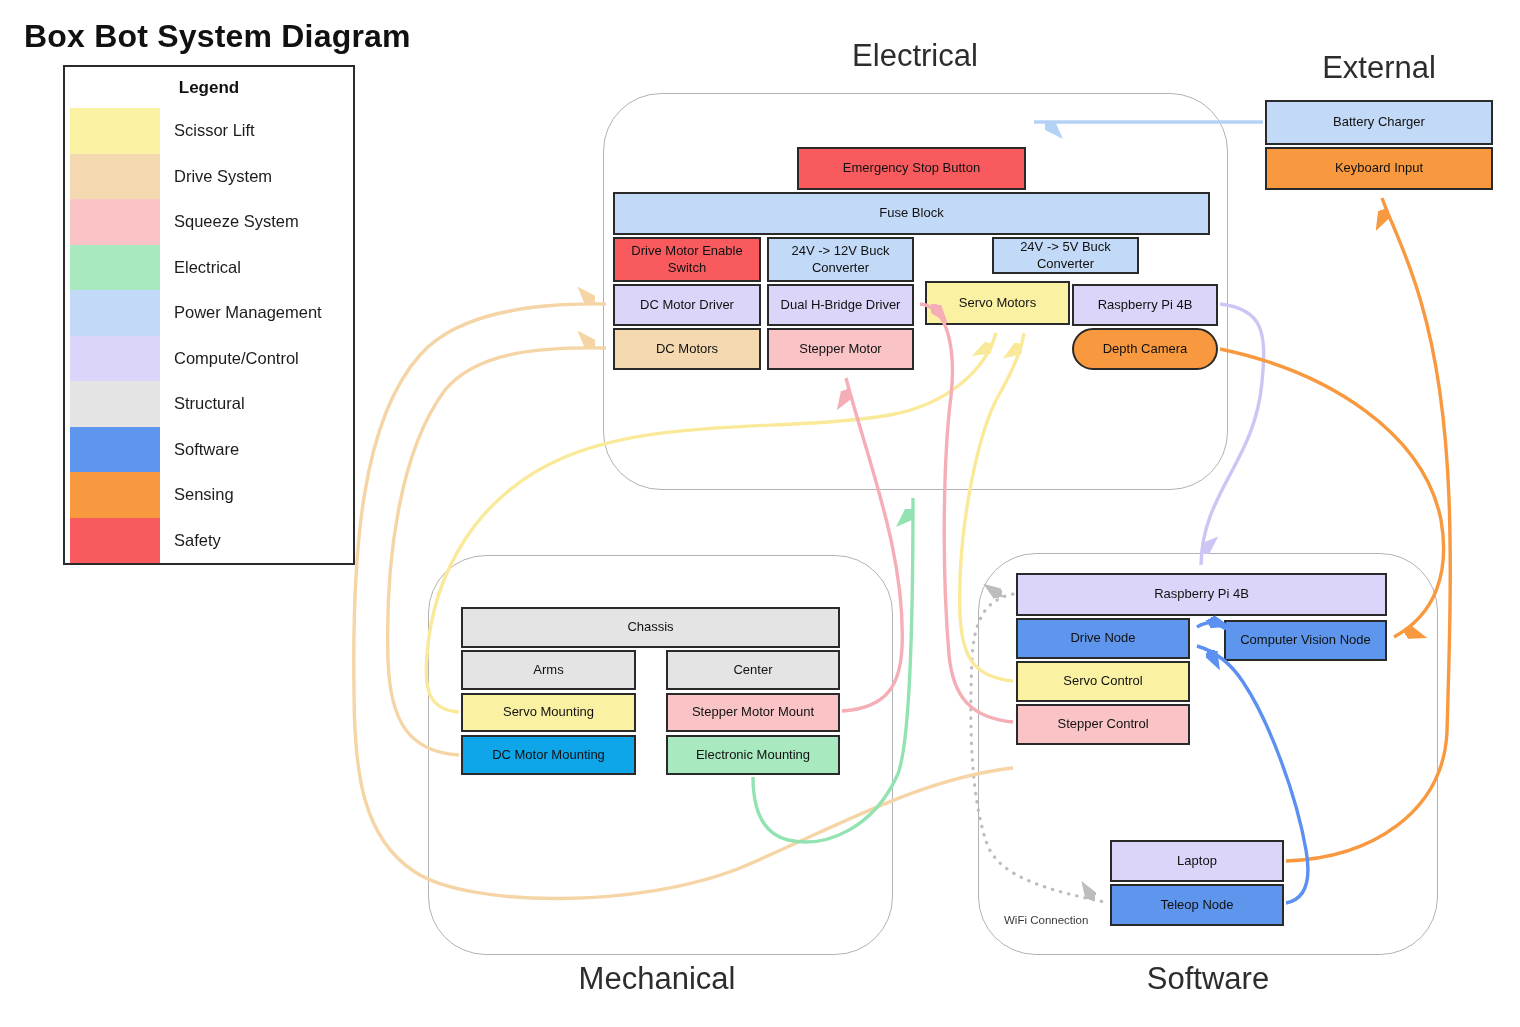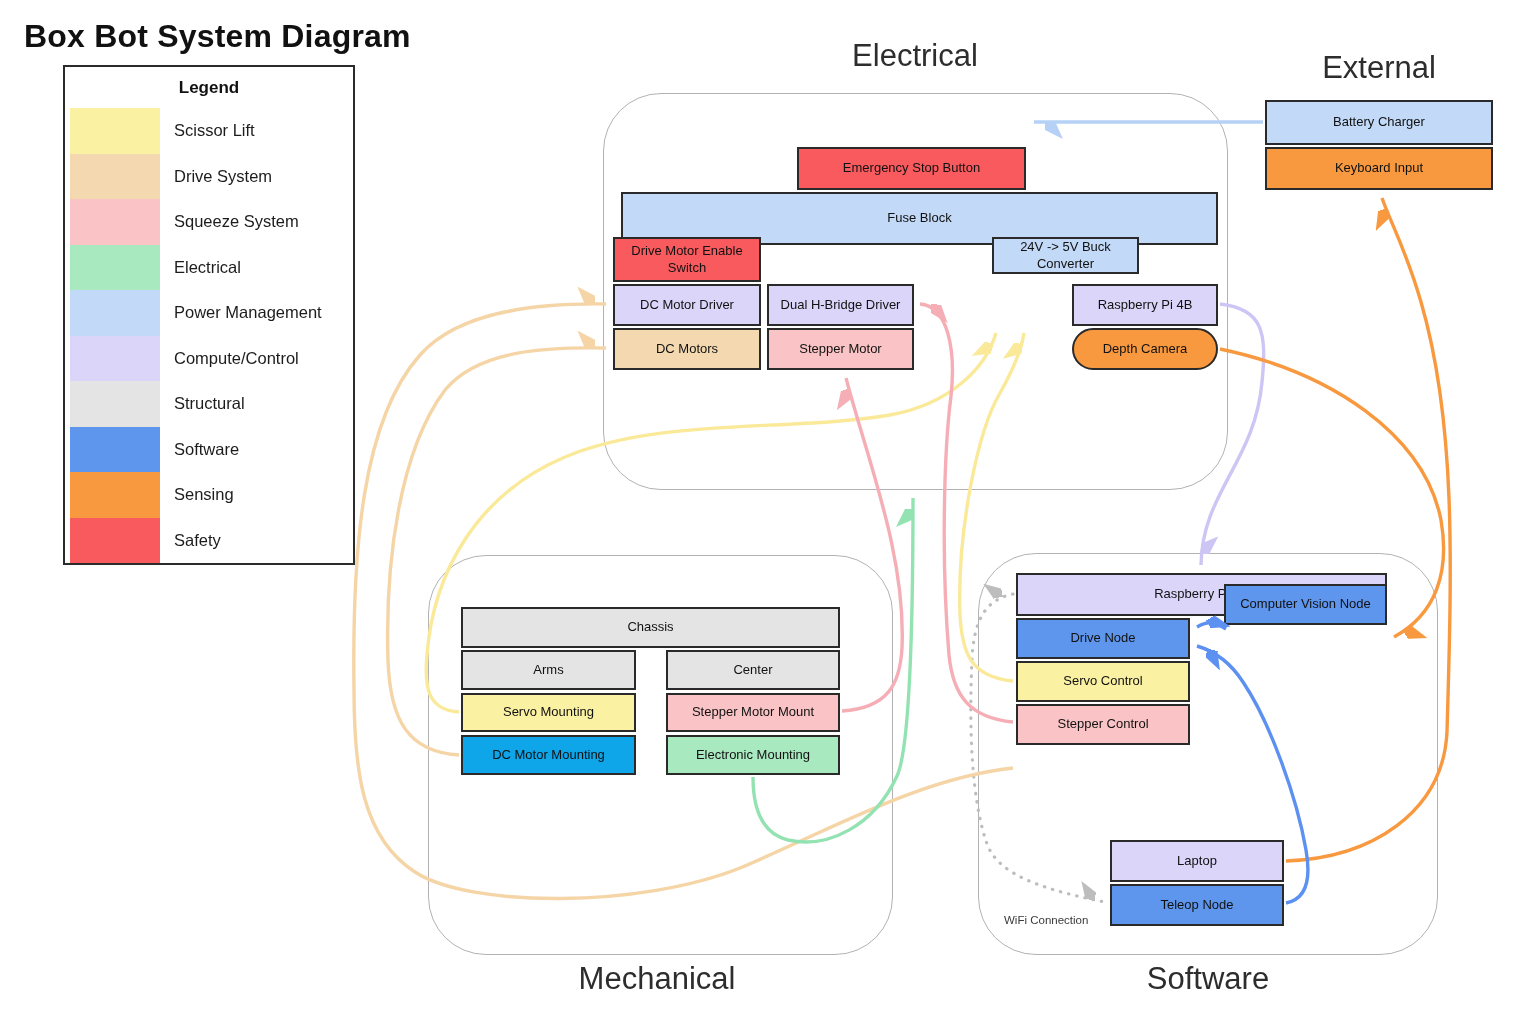--- a/index.html
+++ b/index.html
@@ -109,44 +109,46 @@
   <div class="section-title" style="left:915px;top:38px;">Electrical</div>
   <div class="section-title" style="left:1379px;top:50px;">External</div>
   <div class="section-title" style="left:657px;top:961px;">Mechanical</div>
   <div class="section-title" style="left:1208px;top:961px;">Software</div>
 
   <div class="group" style="left:603px;top:93px;width:625px;height:397px;"></div>
   <div class="group" style="left:428px;top:555px;width:465px;height:400px;"></div>
   <div class="group" style="left:978px;top:553px;width:460px;height:402px;"></div>
 
   <div class="node" style="left: 797px; top: 147px; width: 229px; height: 43px; background: rgb(249, 90, 94);">Emergency Stop Button</div>
-  <div class="node" style="left: 613px; top: 192px; width: 597px; height: 53px; background: rgb(194, 217, 247); margin-left: 8px;">Fuse Block</div>
+  <div class="node" style="left: 613px; top: 192px; width: 597px; height: 43px; background: rgb(194, 217, 247);">Fuse Block</div>
   <div class="node" style="left: 613px; top: 237px; width: 148px; height: 45px; background: rgb(249, 90, 94);">Drive Motor Enable Switch</div>
+  <div class="node" style="left: 767px; top: 237px; width: 147px; height: 45px; background: rgb(194, 217, 247);">24V -&gt; 12V Buck Converter</div>
   <div class="node" style="left: 992px; top: 237px; width: 147px; height: 37px; background: rgb(194, 217, 247);">24V -&gt; 5V Buck Converter</div>
   <div class="node" style="left: 613px; top: 284px; width: 148px; height: 42px; background: rgb(219, 213, 249);">DC Motor Driver</div>
   <div class="node" style="left: 767px; top: 284px; width: 147px; height: 42px; background: rgb(219, 213, 249);">Dual H-Bridge Driver</div>
+  <div class="node" style="left: 925px; top: 281px; width: 145px; height: 44px; background: rgb(251, 241, 163);">Servo Motors</div>
   <div class="node" style="left: 1072px; top: 284px; width: 146px; height: 42px; background: rgb(219, 213, 249);">Raspberry Pi 4B</div>
   <div class="node" style="left: 613px; top: 328px; width: 148px; height: 42px; background: rgb(244, 217, 176);">DC Motors</div>
   <div class="node" style="left: 767px; top: 328px; width: 147px; height: 42px; background: rgb(250, 196, 198);">Stepper Motor</div>
   <div class="node" style="left: 1072px; top: 328px; width: 146px; height: 42px; background: rgb(248, 153, 63); border-radius: 21px;">Depth Camera</div>
 
   <div class="node" style="left: 1265px; top: 100px; width: 228px; height: 45px; background: rgb(194, 217, 247);">Battery Charger</div>
   <div class="node" style="left: 1265px; top: 147px; width: 228px; height: 43px; background: rgb(248, 153, 63);">Keyboard Input</div>
 
   <div class="node" style="left: 461px; top: 607px; width: 379px; height: 41px; background: rgb(228, 228, 228);">Chassis</div>
   <div class="node" style="left: 461px; top: 650px; width: 175px; height: 40px; background: rgb(228, 228, 228);">Arms</div>
   <div class="node" style="left: 666px; top: 650px; width: 174px; height: 40px; background: rgb(228, 228, 228);">Center</div>
   <div class="node" style="left: 461px; top: 693px; width: 175px; height: 39px; background: rgb(251, 241, 163);">Servo Mounting</div>
   <div class="node" style="left: 666px; top: 693px; width: 174px; height: 39px; background: rgb(250, 196, 198);">Stepper Motor Mount</div>
   <div class="node" style="left: 461px; top: 735px; width: 175px; height: 40px; background: #0ea5e9;">DC Motor Mounting</div>
   <div class="node" style="left: 666px; top: 735px; width: 174px; height: 40px; background: rgb(169, 233, 192);">Electronic Mounting</div>
 
   <div class="node" style="left: 1016px; top: 573px; width: 371px; height: 43px; background: rgb(219, 213, 249);">Raspberry Pi 4B</div>
   <div class="node" style="left: 1016px; top: 618px; width: 174px; height: 41px; background: rgb(94, 150, 237);">Drive Node</div>
-  <div class="node" style="left: 1224px; top: 584px; width: 163px; height: 41px; background: rgb(94, 150, 237);">Computer Vision Node</div>
+  <div class="node" style="left: 1224px; top: 620px; width: 163px; height: 41px; background: rgb(94, 150, 237);">Computer Vision Node</div>
   <div class="node" style="left: 1016px; top: 661px; width: 174px; height: 41px; background: rgb(251, 241, 163);">Servo Control</div>
   <div class="node" style="left: 1016px; top: 704px; width: 174px; height: 41px; background: rgb(250, 196, 198);">Stepper Control</div>
   <div class="node" style="left: 1110px; top: 840px; width: 174px; height: 42px; background: rgb(219, 213, 249);">Laptop</div>
   <div class="node" style="left: 1110px; top: 884px; width: 174px; height: 42px; background: rgb(94, 150, 237);">Teleop Node</div>
 
   <div class="wifi-label">WiFi Connection</div>
 
   <svg id="wires" viewBox="0 0 1520 1027">
       <defs>
         <marker id="arrow-power" markerWidth="5.2" markerHeight="5.2" refX="8.5" refY="5" orient="auto">

